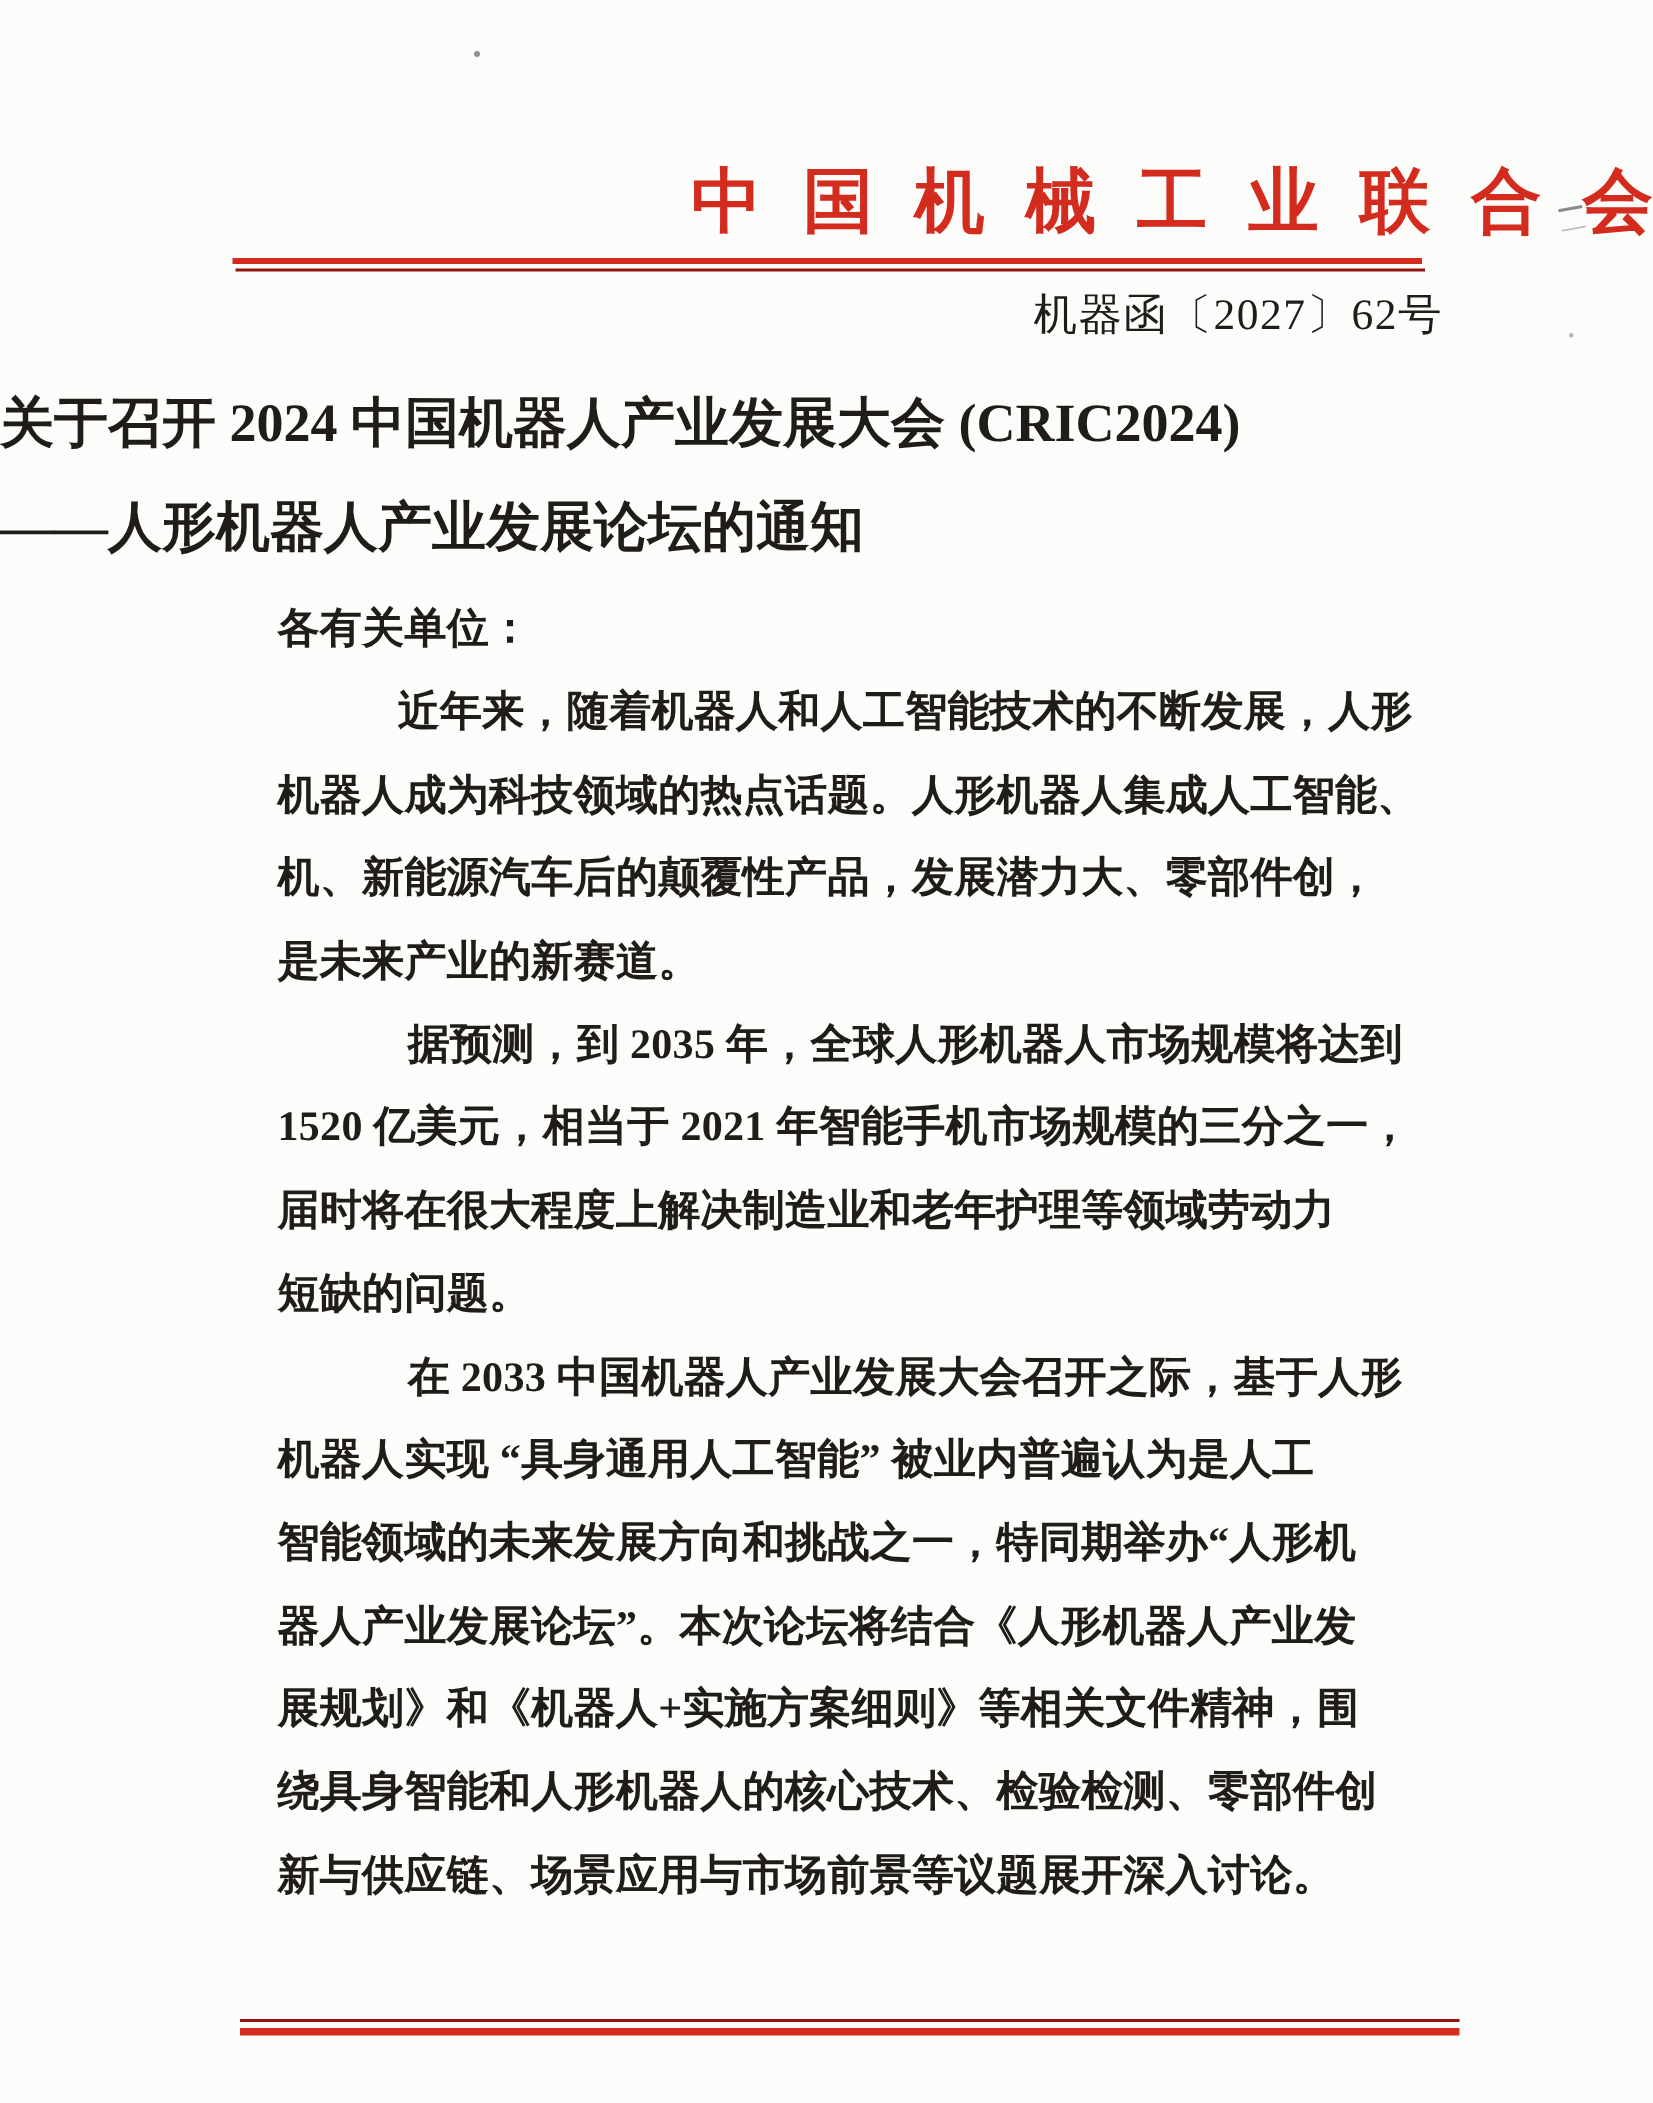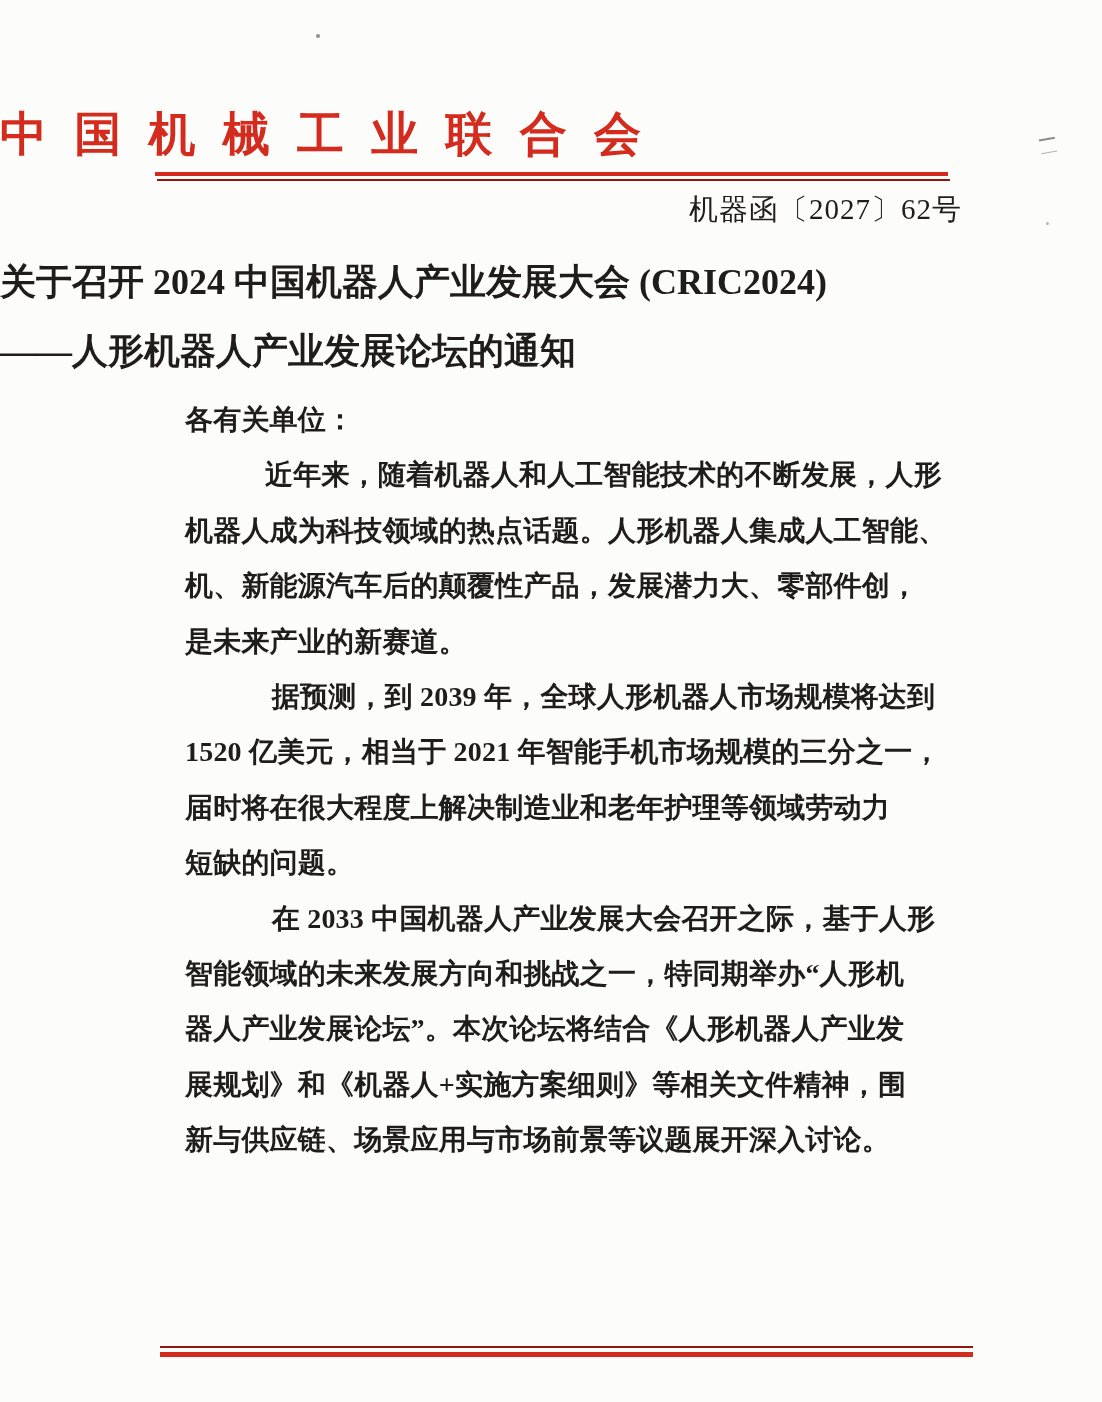--- a/index.html
+++ b/index.html
@@ -15,21 +15,21 @@
     width:1102px;height:1402px;
     margin:0 auto;
     background:var(--background);
     overflow:hidden;
     font-family:"Liberation Serif","DejaVu Serif",serif;
     color:var(--text-color);
   }
   
   .org-name{
     position:absolute;top:103px;left:0;right:0;
-    text-align:left;
+    text-align:right;
   }
   .org-name span{
     display:inline-block;
     font-size:47px;font-weight:bold;
     color:var(--accent-red);
     letter-spacing:0.58em;margin-right:-0.58em;
     white-space:nowrap;
   }
   
   .rule-top{
@@ -106,26 +106,28 @@
   <div class="title-line l1">关于召开 2024 中国机器人产业发展大会 (CRIC2024)</div>
 
   <div class="title-line l2">——人形机器人产业发展论坛的通知</div>
 
   <div class="doc-body">
       <div class="body-line">各有关单位：</div>
       <div class="body-line indent">近年来，随着机器人和人工智能技术的不断发展，人形</div>
       <div class="body-line">机器人成为科技领域的热点话题。人形机器人集成人工智能、</div>
       <div class="body-line">机、新能源汽车后的颠覆性产品，发展潜力大、零部件创，</div>
       <div class="body-line">是未来产业的新赛道。</div>
-      <div class="body-line indent">据预测，到 2039 年，全球人形机器人市场规模将达到</div>
+      <div class="body-line indent">据预测，到 2035 年，全球人形机器人市场规模将达到</div>
       <div class="body-line">1520 亿美元，相当于 2021 年智能手机市场规模的三分之一，</div>
       <div class="body-line">届时将在很大程度上解决制造业和老年护理等领域劳动力</div>
       <div class="body-line">短缺的问题。</div>
       <div class="body-line indent">在 2033 中国机器人产业发展大会召开之际，基于人形</div>
+      <div class="body-line">机器人实现 “具身通用人工智能” 被业内普遍认为是人工</div>
       <div class="body-line">智能领域的未来发展方向和挑战之一，特同期举办“人形机</div>
       <div class="body-line">器人产业发展论坛”。本次论坛将结合《人形机器人产业发</div>
       <div class="body-line">展规划》和《机器人+实施方案细则》等相关文件精神，围</div>
+      <div class="body-line">绕具身智能和人形机器人的核心技术、检验检测、零部件创</div>
       <div class="body-line">新与供应链、场景应用与市场前景等议题展开深入讨论。</div>
     </div>
 
   <div class="rule-bottom"></div>
 
 </div>
 
 </body></html>

